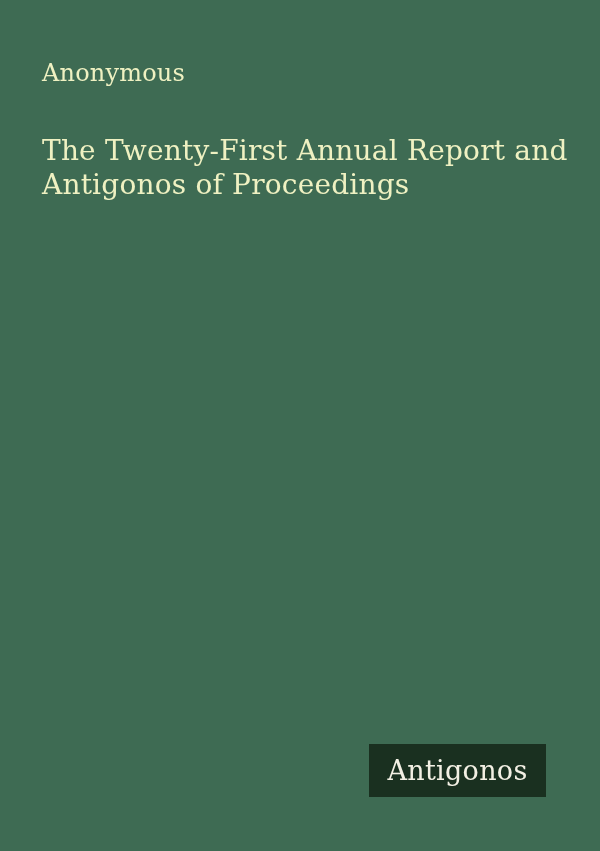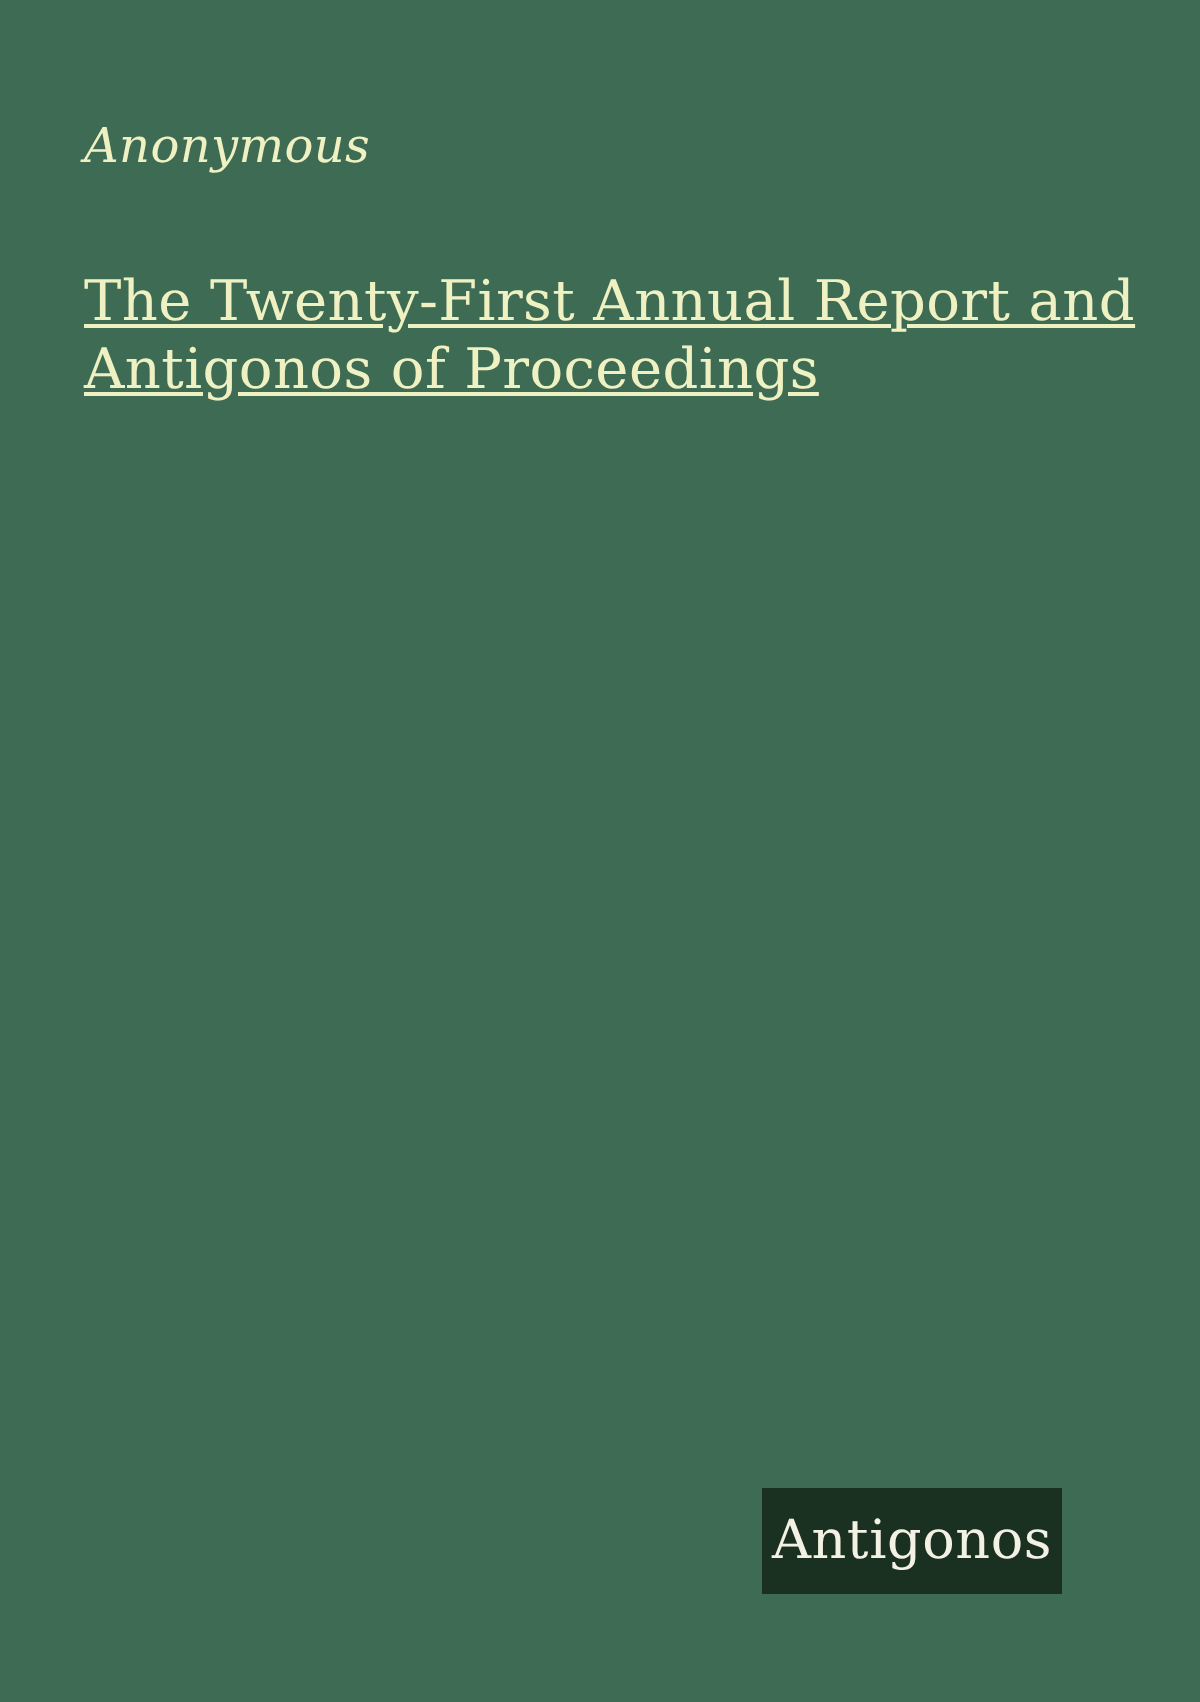--- a/index.html
+++ b/index.html
@@ -15,42 +15,40 @@
     overflow: hidden;
   }
   .author {
     position: absolute;
     left: 42px;
     top: 58px;
     font-size: 24px;
     line-height: 1.25;
     color: var(--cover-text, #EFF1C2);
     letter-spacing: 0.2px;
-    font-style: italic;
   }
   .title {
     position: absolute;
     left: 42px;
     top: 134px;
     width: 540px;
     color: var(--cover-text, #EFF1C2);
     font-size: 28px;
     line-height: 1.22;
     font-weight: 500;
     letter-spacing: 0.2px;
   }
   .title .title-line {
     white-space: nowrap;
-    text-decoration: underline;
   }
   .publisher-badge {
     position: absolute;
-    right: 69px;
+    right: 54px;
     bottom: 54px;
-    width: 150px;
+    width: 177px;
     height: 53px;
     background: var(--badge-bg, #1A3020);
     color: var(--badge-text, #F3F0E4);
     display: flex;
     align-items: center;
     justify-content: center;
     font-size: 27px;
     letter-spacing: 0.3px;
   }
 </style>

